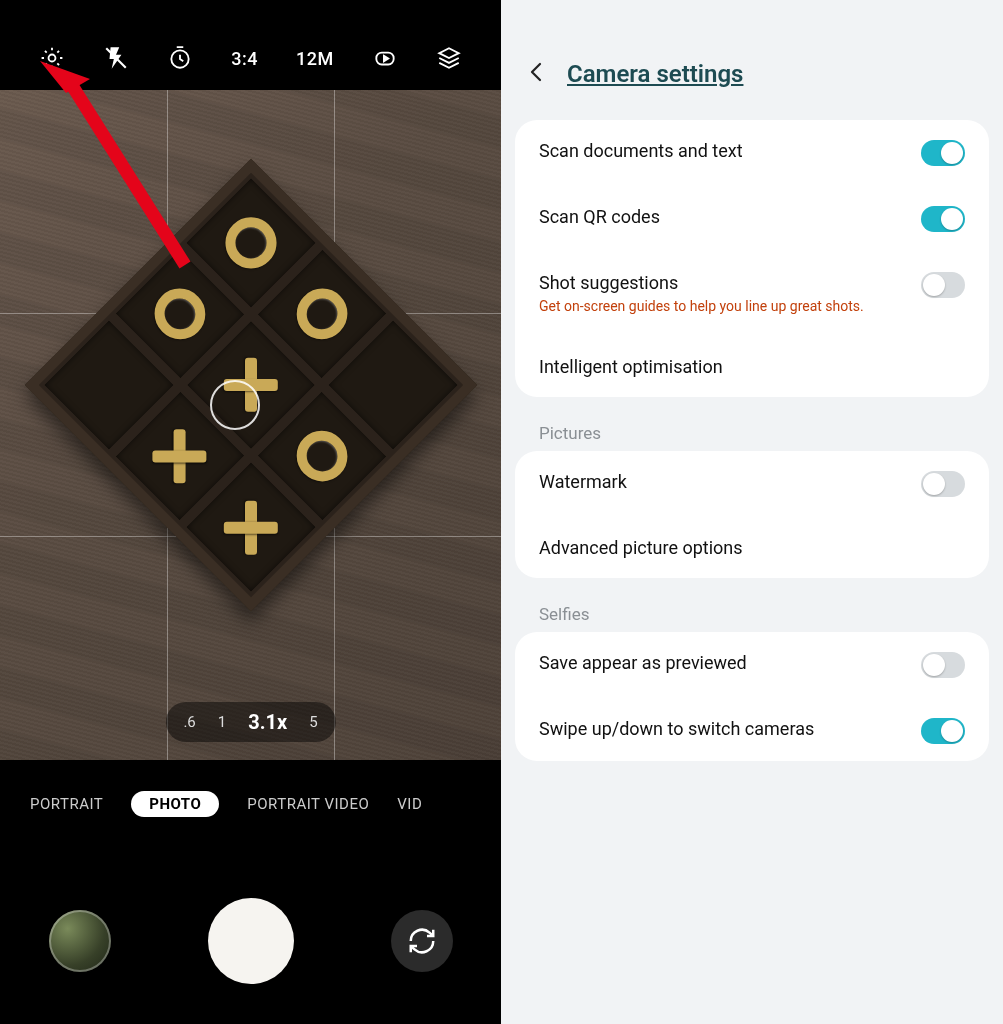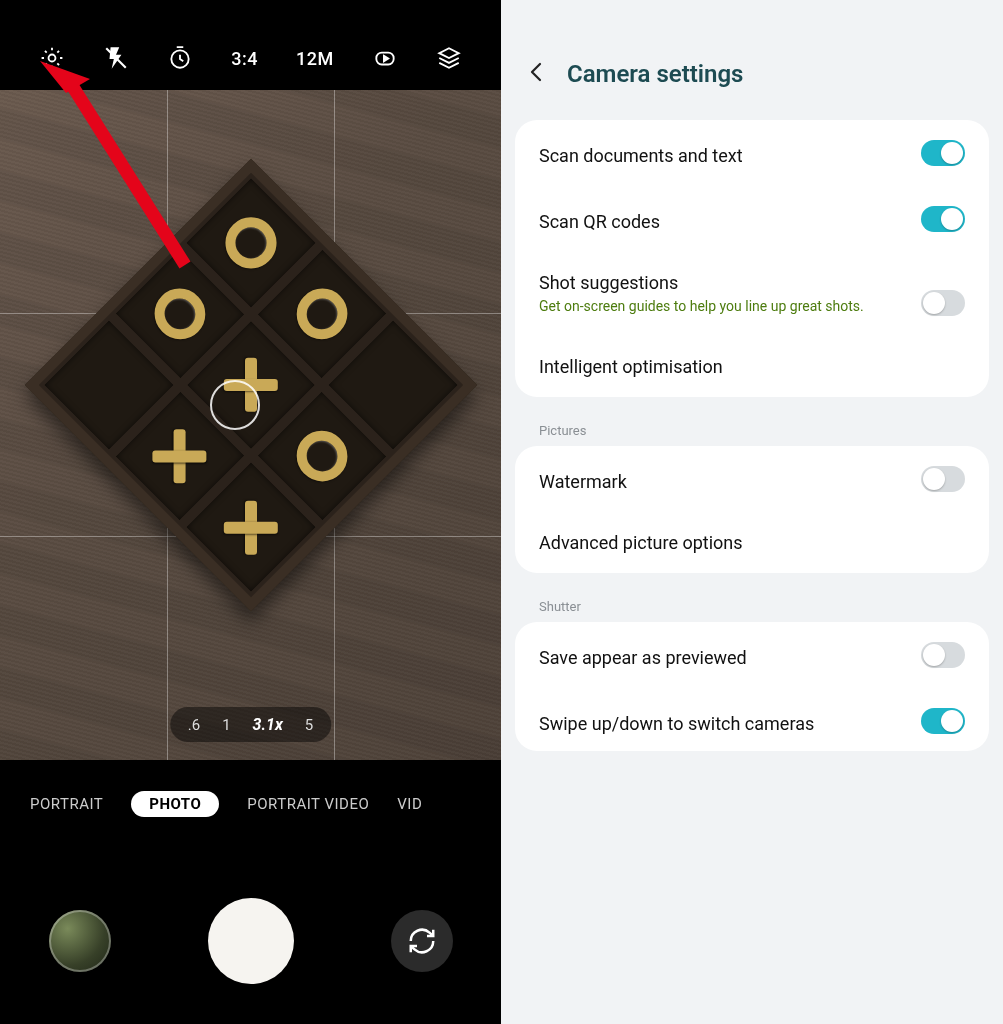--- a/index.html
+++ b/index.html
@@ -106,21 +106,21 @@
     position: absolute;
     left: 50%; transform: translateX(-50%);
     bottom: 18px;
     background: rgba(0,0,0,.45);
     border-radius: 30px;
     padding: 8px 18px;
     display: flex; gap: 22px;
     align-items: center;
     color: #ddd; font-size: 15px;
   }
-  .zoom-pill .active { color:#fff; font-weight:700; font-size:16px;font-style:italic; }
+  .zoom-pill .active { color:#fff; font-weight:700; font-size:20px; }
   .cam-modes {
     position: absolute;
     top: 776px; left:0; right:0;
     height: 56px;
     display:flex; align-items:center;
     gap: 28px;
     padding: 0 30px;
     color:#ccc; font-size:15px; letter-spacing:.5px;
     overflow:hidden;
   }
@@ -166,37 +166,38 @@
   }
   .settings-header {
     display:flex; align-items:center;
     padding: 60px 24px 32px 24px;
     gap: 18px;
   }
   .settings-header svg { width: 24px; height:24px; }
   .settings-title {
     font-size: 24px; font-weight: 600;
     color: #1d4b52;
+    text-decoration: underline;
   }
   .card {
     background:#fff;
     border-radius: 22px;
     margin: 0 14px 12px 14px;
     overflow:hidden;
   }
   .row {
     padding: 20px 24px;
-    display:flex; align-items:flex-end;
+    display:flex; align-items:flex-start;
   }
   .row-text { flex:1; }
   .row-title { font-size: 18px; color:#111; }
-  .row-sub { font-size: 14px; color:#4d7c0f; margin-top:4px; line-height:1.35; }
+  .row-sub { font-size: 14px; color:#c2410c; margin-top:4px; line-height:1.35; }
   .row-value { font-size: 15px; color:#1c8f9c; margin-top:4px; }
   .section-label {
-    font-size: 13px; color:#8a8f94;
+    font-size: 17px; color:#8a8f94;
     padding: 14px 38px 8px 38px;
   }
   .toggle {
     width: 44px; height: 26px; border-radius: 14px;
     position: relative; flex-shrink:0;
   }
   .toggle .knob {
     position:absolute; top:2px;
     width:22px; height:22px; border-radius:50%;
     background:#fff;
@@ -381,21 +382,21 @@
         </div>
     </div>
     <div class="row" id="adv-row">
       <div class="row-text">
           <div class="row-title">Advanced picture options</div>
         </div>
     </div>
     <div class="highlight-red" style="left:-2px; right:-2px; top:146px; height:76px;"></div>
   </div>
 
-  <div class="section-label">Shutter</div>
+  <div class="section-label">Selfies</div>
 
   <div class="card">
     <div class="row">
       <div class="row-text">
         <div class="row-title">Save appear as previewed</div>
       </div>
       <div class="toggle off">
           <div class="knob"></div>
         </div>
     </div>

